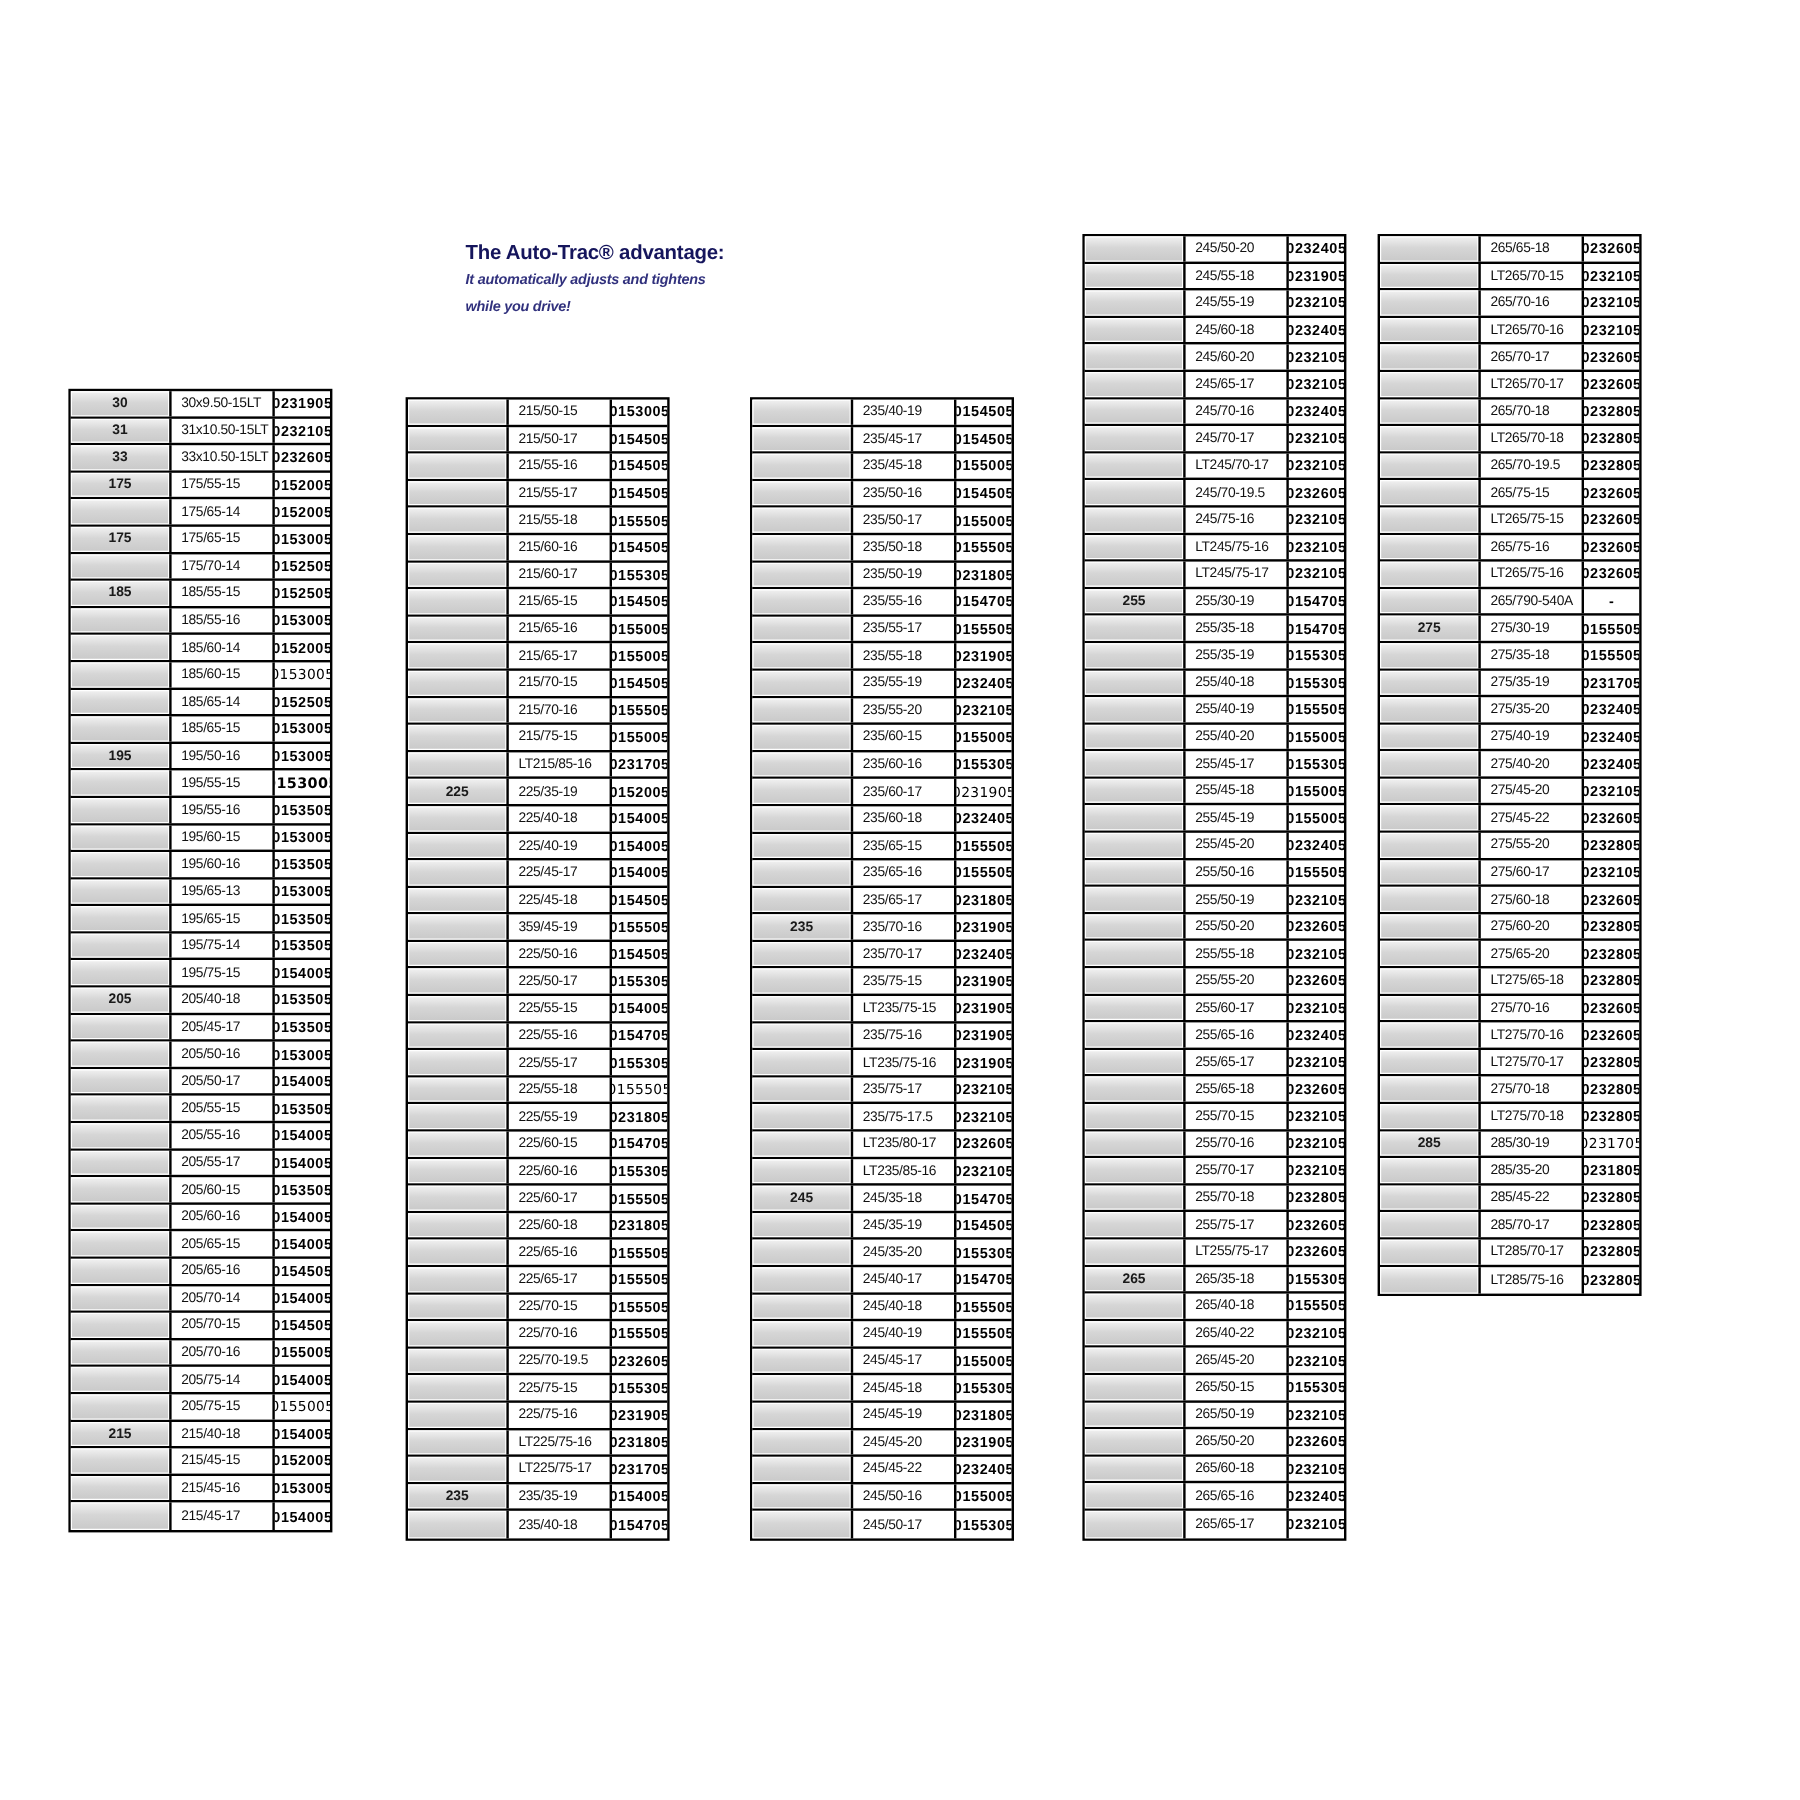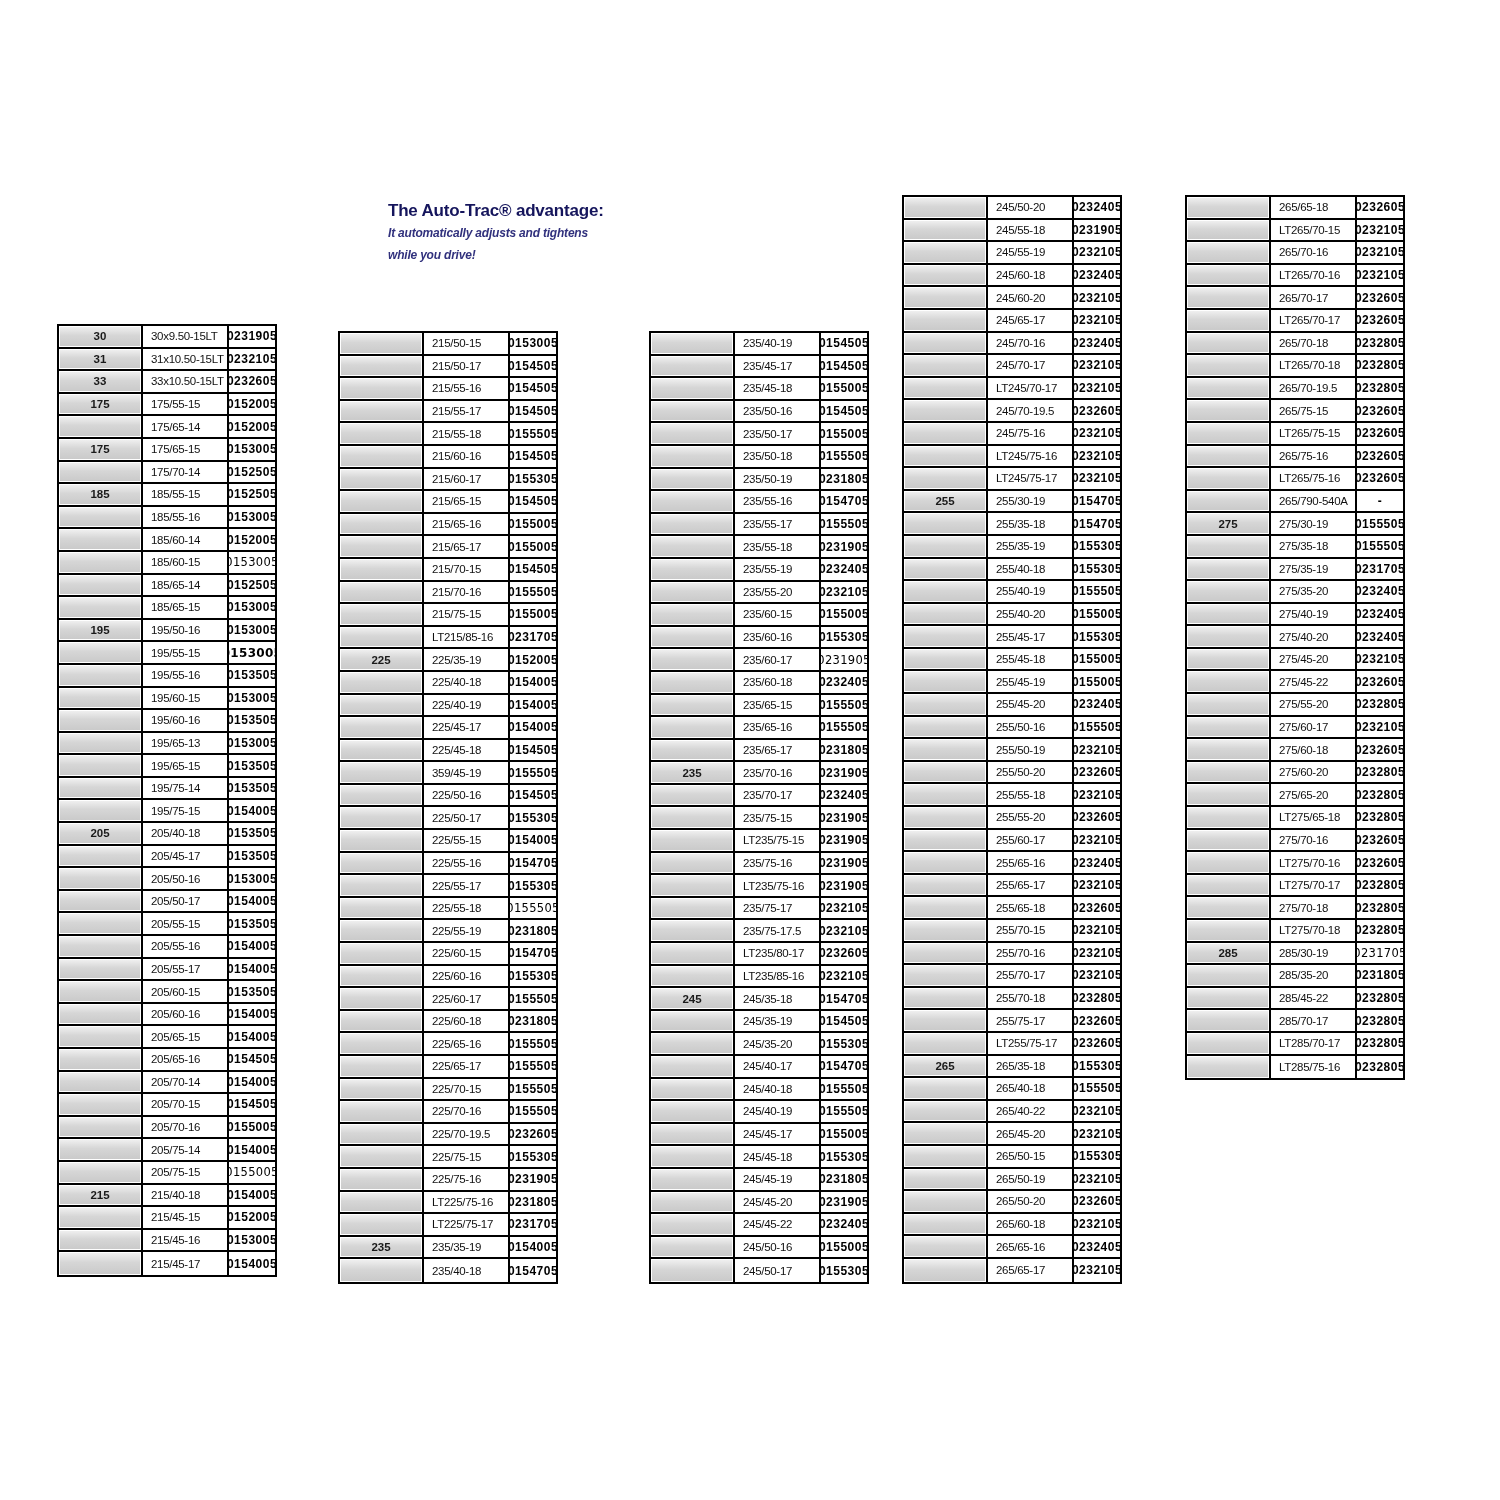--- a/index.html
+++ b/index.html
@@ -60,23 +60,23 @@
   .cell.part.alt{
     font-family:"DejaVu Sans", sans-serif;
     font-weight:normal;font-size:11.5px;letter-spacing:0.3px;
   }
   .cell.part.heavy{
     font-family:"DejaVu Sans", sans-serif;
     font-weight:bold;font-size:12px;letter-spacing:0.3px;
   }
   #tbl-0{left:57px;top:324px;}
   #tbl-1{left:338px;top:331px;}
-  #tbl-2{left:625px;top:331px;margin-left:24px;}
+  #tbl-2{left:625px;top:331px;}
   #tbl-3{left:902px;top:195px;}
-  #tbl-4{left:1185px;top:195px;}
+  #tbl-4{left:1148px;top:195px;}
 </style>
 </head>
 <body>
 
 <div class="page">
 
   <div class="hdr">
     <div class="title">The Auto-Trac® advantage:</div>
     <div class="sub">It automatically adjusts and tightens</div>
     <div class="sub">while you drive!</div>

